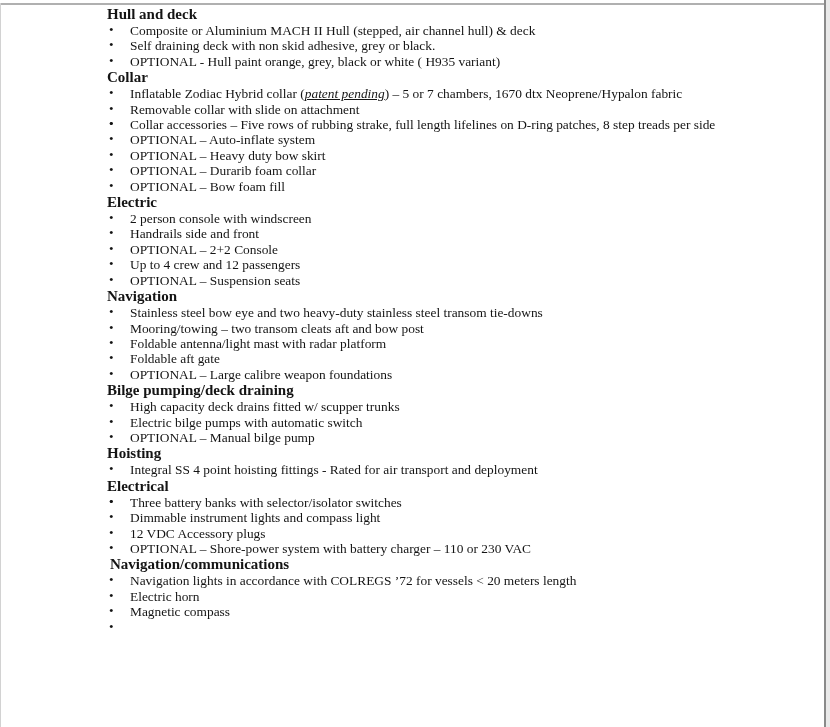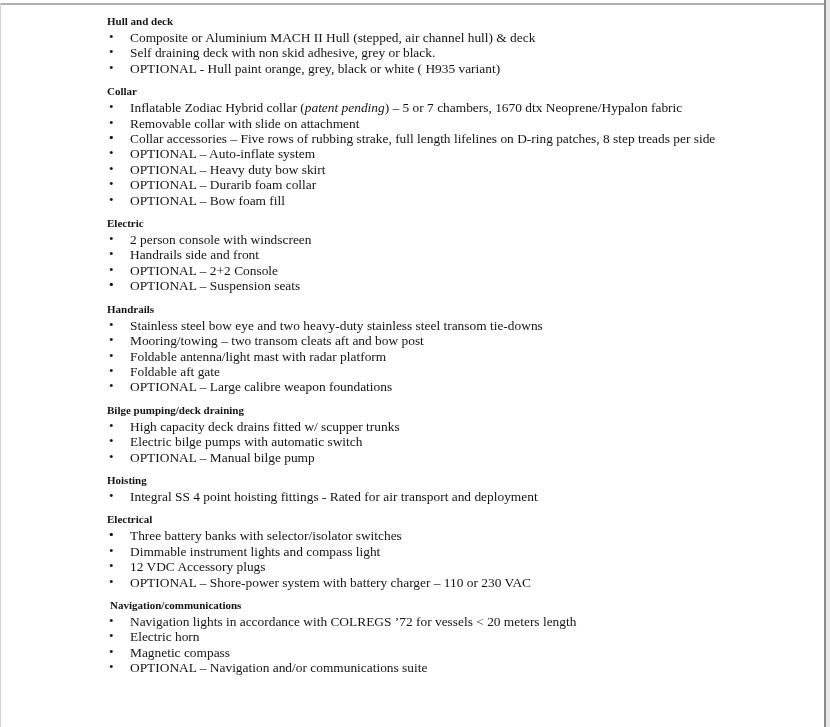--- a/index.html
+++ b/index.html
@@ -52,24 +52,24 @@
     height: 727px;
     background: #8a8a8a;
   }
   .content {
     position: absolute;
     top: 6px;
     left: 107px;
     width: 712px;
   }
   .section-title {
-    font-size: 11px;
+    font-size: 15px;
     font-weight: bold;
     line-height: 17px;
-    margin: 7px 0 0 0;
+    margin: 0 0 0 0;
     white-space: nowrap;
   }
   .section-title.indented {
     padding-left: 3px;
   }
   .item {
     position: relative;
     padding-left: 23px;
     font-size: 13.4px;
     line-height: 15.4px;
@@ -77,20 +77,21 @@
   }
   .bullet {
     position: absolute;
     left: 2px;
     top: -1px;
     font-size: 13px;
     color: #141414;
   }
   .item-text em {
     font-style: italic;
+    text-decoration: underline;
   }
 </style>
 </head>
 <body>
 
 <div class="page">
   <div class="top-rule"></div>
   <div class="left-rule"></div>
   <div class="right-margin"></div>
   <div class="right-rule"></div>
@@ -105,23 +106,23 @@
       <div class="item"><span class="bullet">•</span></div>
       <div class="item"><span class="bullet">•</span><span class="item-text">Collar accessories – Five rows of rubbing strake, full length lifelines on D-ring patches, 8 step treads per side</span></div>
       <div class="item"><span class="bullet">•</span><span class="item-text">OPTIONAL – Auto-inflate system</span></div>
       <div class="item"><span class="bullet">•</span><span class="item-text">OPTIONAL – Heavy duty bow skirt</span></div>
       <div class="item"><span class="bullet">•</span><span class="item-text">OPTIONAL – Durarib foam collar</span></div>
       <div class="item"><span class="bullet">•</span><span class="item-text">OPTIONAL – Bow foam fill</span></div>
       <div class="section-title">Electric</div>
       <div class="item"><span class="bullet">•</span><span class="item-text">2 person console with windscreen</span></div>
       <div class="item"><span class="bullet">•</span><span class="item-text">Handrails side and front</span></div>
       <div class="item"><span class="bullet">•</span><span class="item-text">OPTIONAL – 2+2 Console</span></div>
-      <div class="item"><span class="bullet">•</span></div>
+      <div class="item"><span class="bullet">•</span><span class="item-text">Up to 4 crew and 12 passengers</span></div>
       <div class="item"><span class="bullet">•</span><span class="item-text">OPTIONAL – Suspension seats</span></div>
-      <div class="section-title">Handrails</div>
+      <div class="section-title">Navigation</div>
       <div class="item"><span class="bullet">•</span><span class="item-text">Stainless steel bow eye and two heavy-duty stainless steel transom tie-downs</span></div>
       <div class="item"><span class="bullet">•</span><span class="item-text">Mooring/towing – two transom cleats aft and bow post</span></div>
       <div class="item"><span class="bullet">•</span><span class="item-text">Foldable antenna/light mast with radar platform</span></div>
       <div class="item"><span class="bullet">•</span><span class="item-text">Foldable aft gate</span></div>
       <div class="item"><span class="bullet">•</span><span class="item-text">OPTIONAL – Large calibre weapon foundations</span></div>
       <div class="section-title">Bilge pumping/deck draining</div>
       <div class="item"><span class="bullet">•</span><span class="item-text">High capacity deck drains fitted w/ scupper trunks</span></div>
       <div class="item"><span class="bullet">•</span><span class="item-text">Electric bilge pumps with automatic switch</span></div>
       <div class="item"><span class="bullet">•</span><span class="item-text">OPTIONAL – Manual bilge pump</span></div>
       <div class="section-title">Hoisting</div>
@@ -129,15 +130,15 @@
       <div class="section-title">Electrical</div>
       <div class="item"><span class="bullet">•</span></div>
       <div class="item"><span class="bullet">•</span><span class="item-text">Three battery banks with selector/isolator switches</span></div>
       <div class="item"><span class="bullet">•</span><span class="item-text">Dimmable instrument lights and compass light</span></div>
       <div class="item"><span class="bullet">•</span><span class="item-text">12 VDC Accessory plugs</span></div>
       <div class="item"><span class="bullet">•</span><span class="item-text">OPTIONAL – Shore-power system with battery charger – 110 or 230 VAC</span></div>
       <div class="section-title indented">Navigation/communications</div>
       <div class="item"><span class="bullet">•</span><span class="item-text">Navigation lights in accordance with COLREGS ’72 for vessels &lt; 20 meters length</span></div>
       <div class="item"><span class="bullet">•</span><span class="item-text">Electric horn</span></div>
       <div class="item"><span class="bullet">•</span><span class="item-text">Magnetic compass</span></div>
-      <div class="item"><span class="bullet">•</span><span class="item-text">OPTIONAL – Navigation and/or communications suite</span></div>
+      <div class="item"><span class="bullet">•</span></div>
     </div>
 </div>
 
 </body></html>

